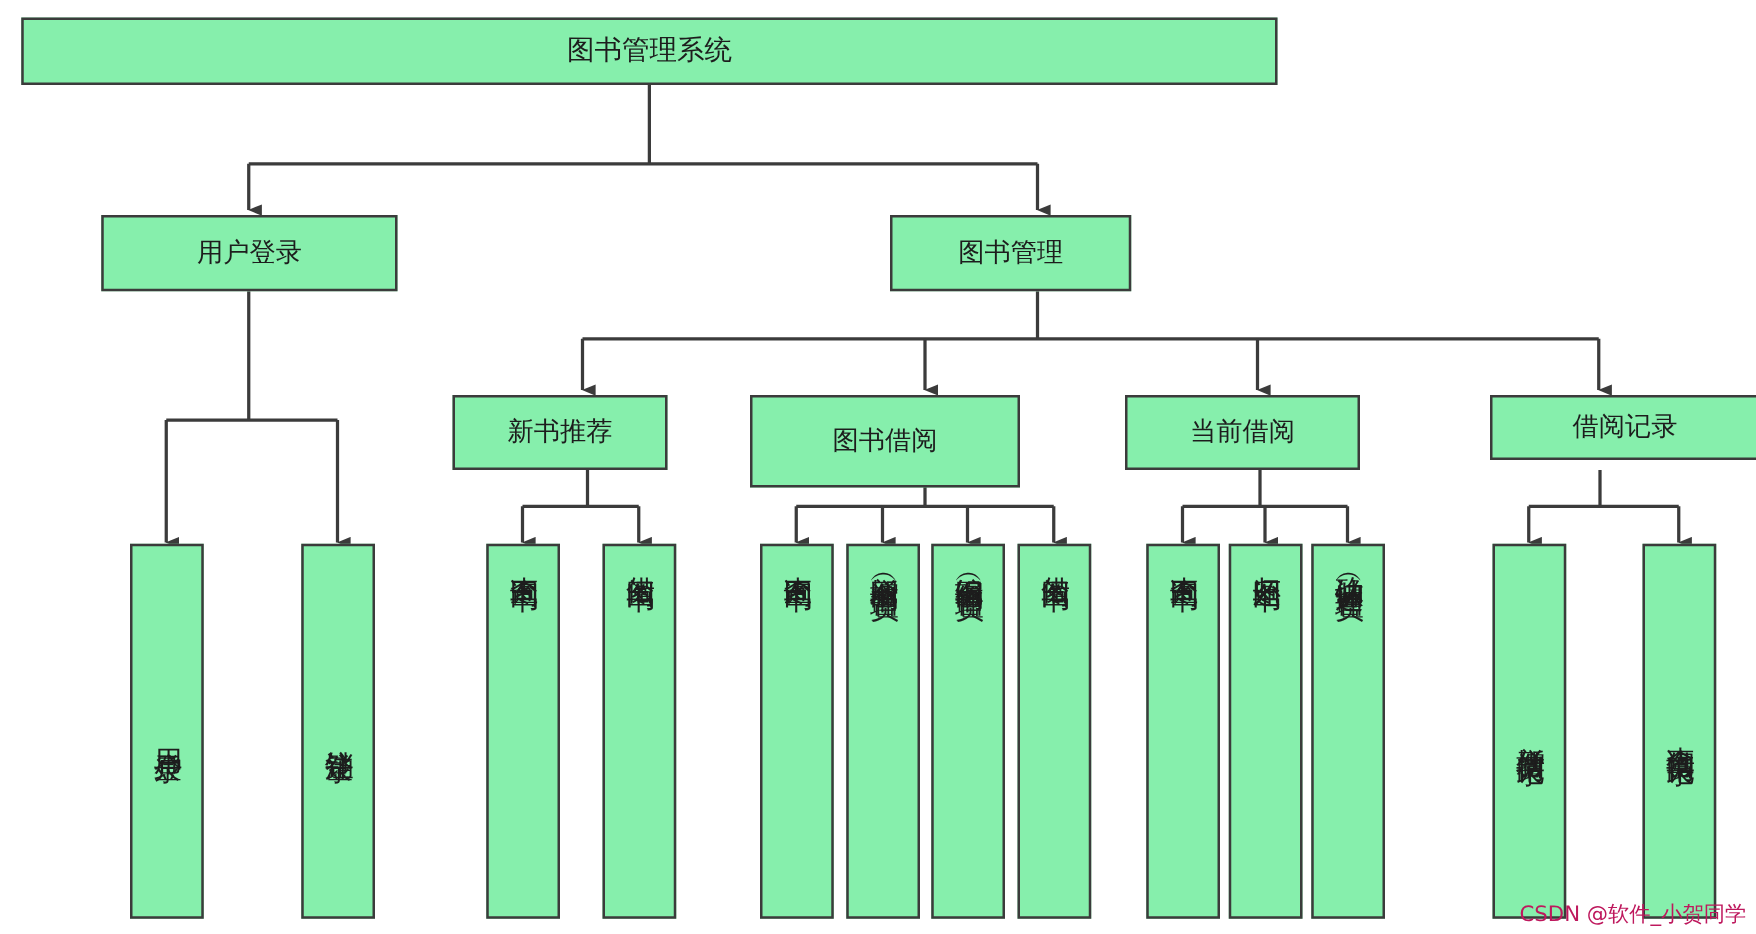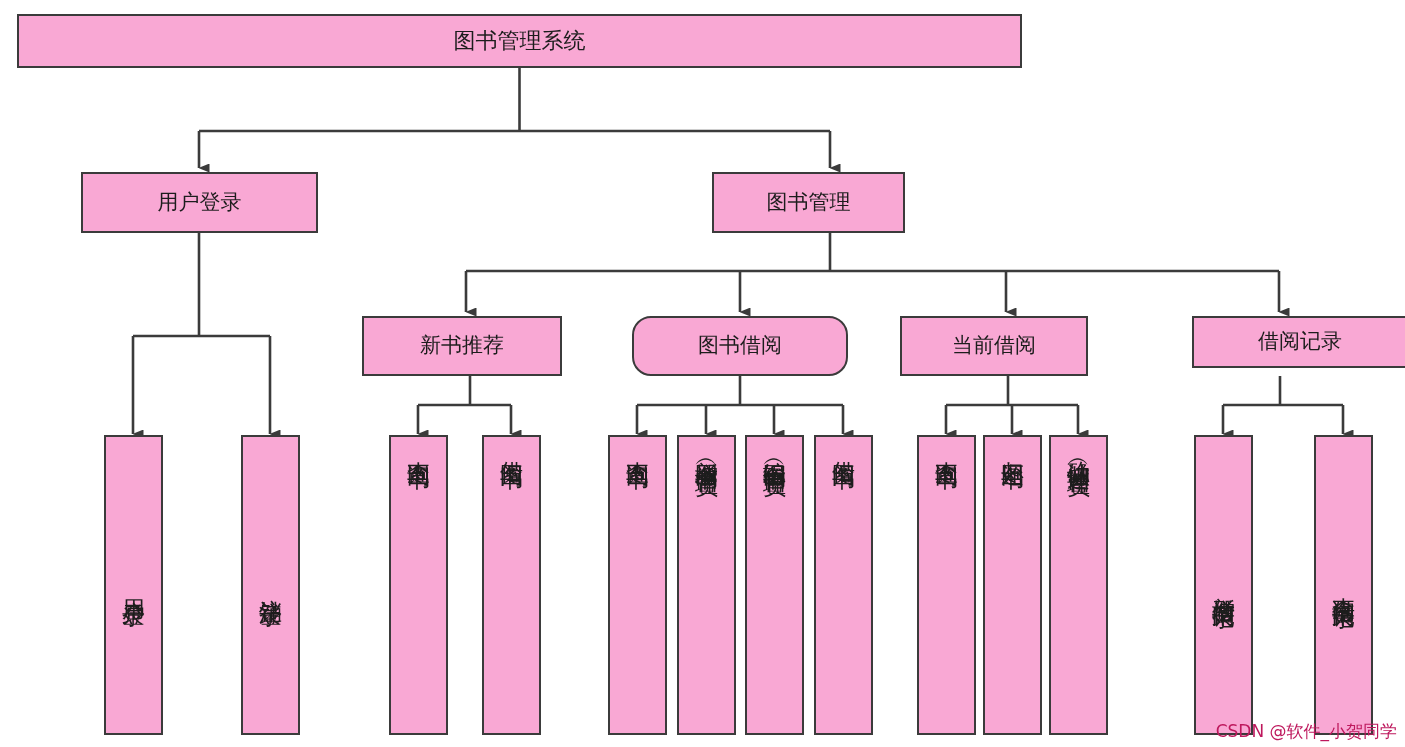--- a/index.html
+++ b/index.html
@@ -22,21 +22,21 @@
     position: absolute;
     left: 0;
     top: 0;
     width: 1405px;
     height: 747px;
   }
   .node {
     position: absolute;
     box-sizing: border-box;
     border: 2px solid #3b3b3b;
-    background: #f9a8d4;
+    background: #86efac;
     display: flex;
     align-items: center;
     justify-content: center;
     color: #1d1d1d;
   }
   .node-label {
     font-family: "DejaVu Sans", "Liberation Sans", sans-serif;
     line-height: 1.12;
     text-align: center;
     white-space: nowrap;
@@ -129,24 +129,24 @@
     <span class="node-label">图书管理系统</span>
   </div>
 
   <div class="node level2" style="left:81px; top:172px; width:237px; height:61px;">
     <span class="node-label">用户登录</span>
   </div>
   <div class="node level2" style="left:712px; top:172px; width:193px; height:61px;">
     <span class="node-label">图书管理</span>
   </div>
 
-  <div class="node level3" style="left:362px; top:316px; width:200px; height:60px;">
+  <div class="node level3" style="left:362px; top:316px; width:172px; height:60px;">
     <span class="node-label">新书推荐</span>
   </div>
-  <div class="node level3" style="left:632px; top:316px; width:216px; height:60px;border-radius:19px;">
+  <div class="node level3" style="left:600px; top:316px; width:216px; height:74px;">
     <span class="node-label">图书借阅</span>
   </div>
   <div class="node level3" style="left:900px; top:316px; width:188px; height:60px;">
     <span class="node-label">当前借阅</span>
   </div>
   <div class="node level3" style="left:1172px; top:316px; width:216px; height:52px;margin-left:20px;">
     <span class="node-label">借阅记录</span>
   </div>
 
   <div class="node leaf center-v" style="left:104px; top:435px; width:59px; height:300px;">

